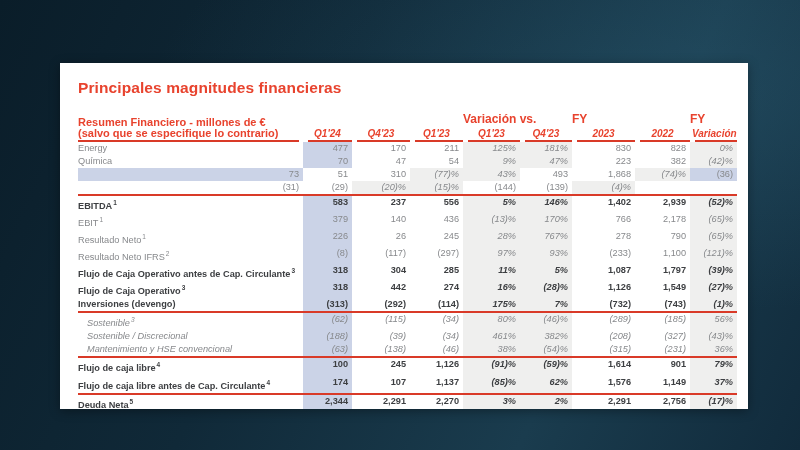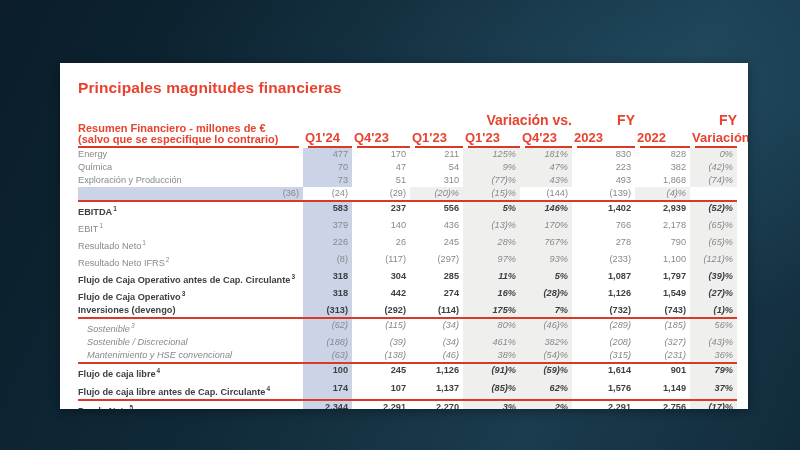--- a/index.html
+++ b/index.html
@@ -27,29 +27,29 @@
   }
   
   .thead { grid-auto-rows:auto; }
   .caption {
     grid-column:1; grid-row:1 / 3; align-self:end;
     color:#e8432e; font-weight:bold; font-size:11px; line-height:11px;
     position:relative; padding-bottom:3px;
   }
   .caption::after { content:""; position:absolute; left:0; right:4px; bottom:0; height:2px; background:#d93a28; }
   .ghead {
-    color:#e8432e; font-weight:bold; font-size:14px; text-align:right;
+    color:#e8432e; font-weight:bold; font-size:12px; text-align:left;
     grid-row:1; align-self:end; padding-bottom:1px;
   }
   .g-var { grid-column:5 / 7; }
   .g-fy1 { grid-column:7; }
   .g-fy2 { grid-column:9; }
   .hcell {
-    grid-row:2; position:relative; color:#e8432e; font-weight:bold; font-size:13px;
-    text-align:left; padding:1px 2px 3px 2px; align-self:end;
+    grid-row:2; position:relative; color:#e8432e; font-weight:bold; font-size:10px;
+    text-align:center; padding:1px 2px 3px 2px; align-self:end;font-style:italic;
   }
   .hcell::after { content:""; position:absolute; left:5px; right:0; bottom:0; height:2px; background:#d93a28; }
   
   .tbody .cell {
     font-size:9.2px; line-height:11px; padding:1px 0; color:#87898c;
     white-space:nowrap; overflow:hidden;
   }
   .tbody .cell.num { text-align:right; padding-right:4px; }
   .tbody .cell.bold { color:#3d3f42; font-weight:bold; }
   .tbody .cell.italic { font-style:italic;padding-left:16px; }
@@ -97,31 +97,30 @@
       <div class="cell num c8 normal">0%</div>
       <div class="cell label normal">Química</div>
       <div class="cell num c1 normal">70</div>
       <div class="cell num c2 normal">47</div>
       <div class="cell num c3 normal">54</div>
       <div class="cell num c4 normal">9%</div>
       <div class="cell num c5 normal">47%</div>
       <div class="cell num c6 normal">223</div>
       <div class="cell num c7 normal">382</div>
       <div class="cell num c8 normal">(42)%</div>
-      <div class="cell label normal">Exploración y Producción</div>
       <div class="cell num c1 normal">73</div>
       <div class="cell num c2 normal">51</div>
       <div class="cell num c3 normal">310</div>
       <div class="cell num c4 normal">(77)%</div>
       <div class="cell num c5 normal">43%</div>
       <div class="cell num c6 normal">493</div>
       <div class="cell num c7 normal">1,868</div>
       <div class="cell num c8 normal">(74)%</div>
       <div class="cell num c1 normal">(36)</div>
-      <div class="cell num c2 normal">(24)</div>
+      <div class="cell num c2 normal">(31)</div>
       <div class="cell num c3 normal">(29)</div>
       <div class="cell num c4 normal">(20)%</div>
       <div class="cell num c5 normal">(15)%</div>
       <div class="cell num c6 normal">(144)</div>
       <div class="cell num c7 normal">(139)</div>
       <div class="cell num c8 normal">(4)%</div>
       <div class="rule"></div>
       <div class="cell label bold">EBITDA<sup>1</sup></div>
       <div class="cell num c1 bold">583</div>
       <div class="cell num c2 bold">237</div>

